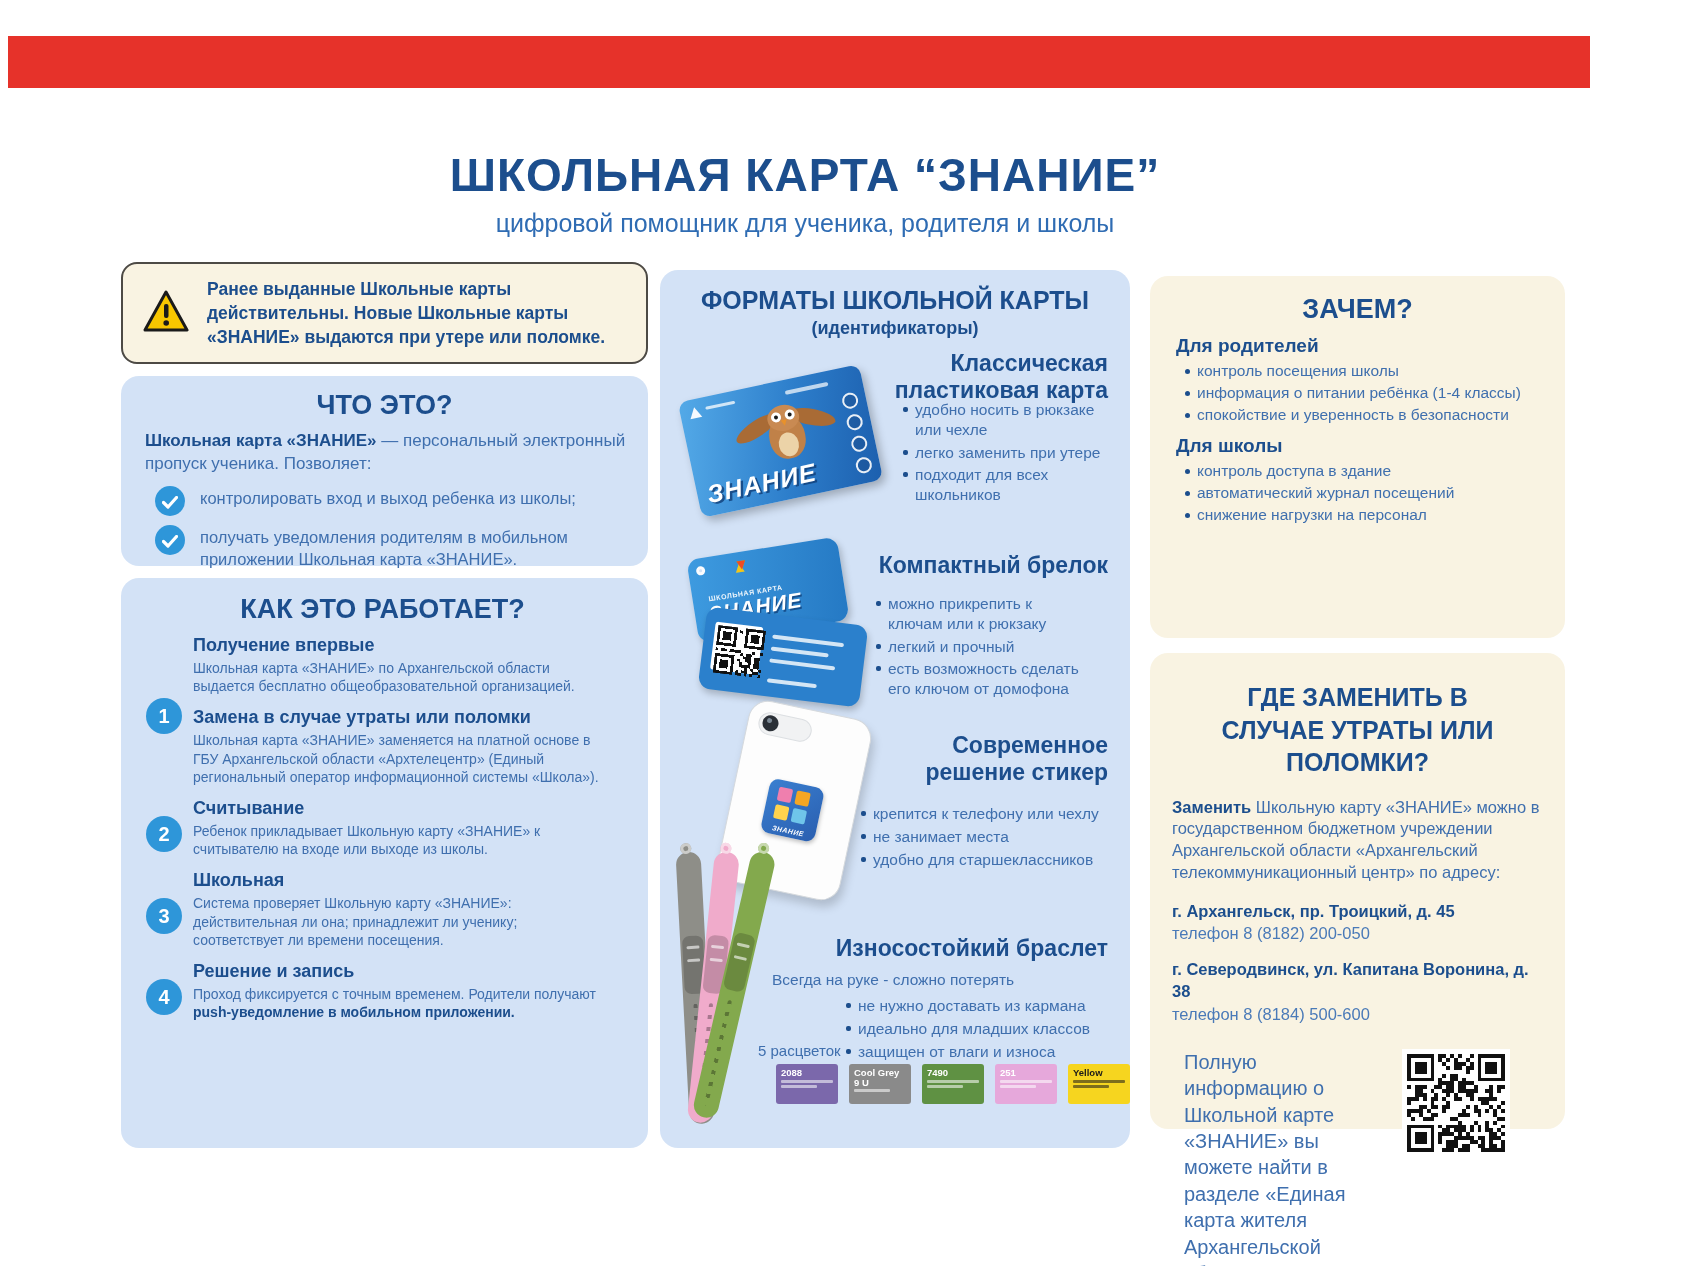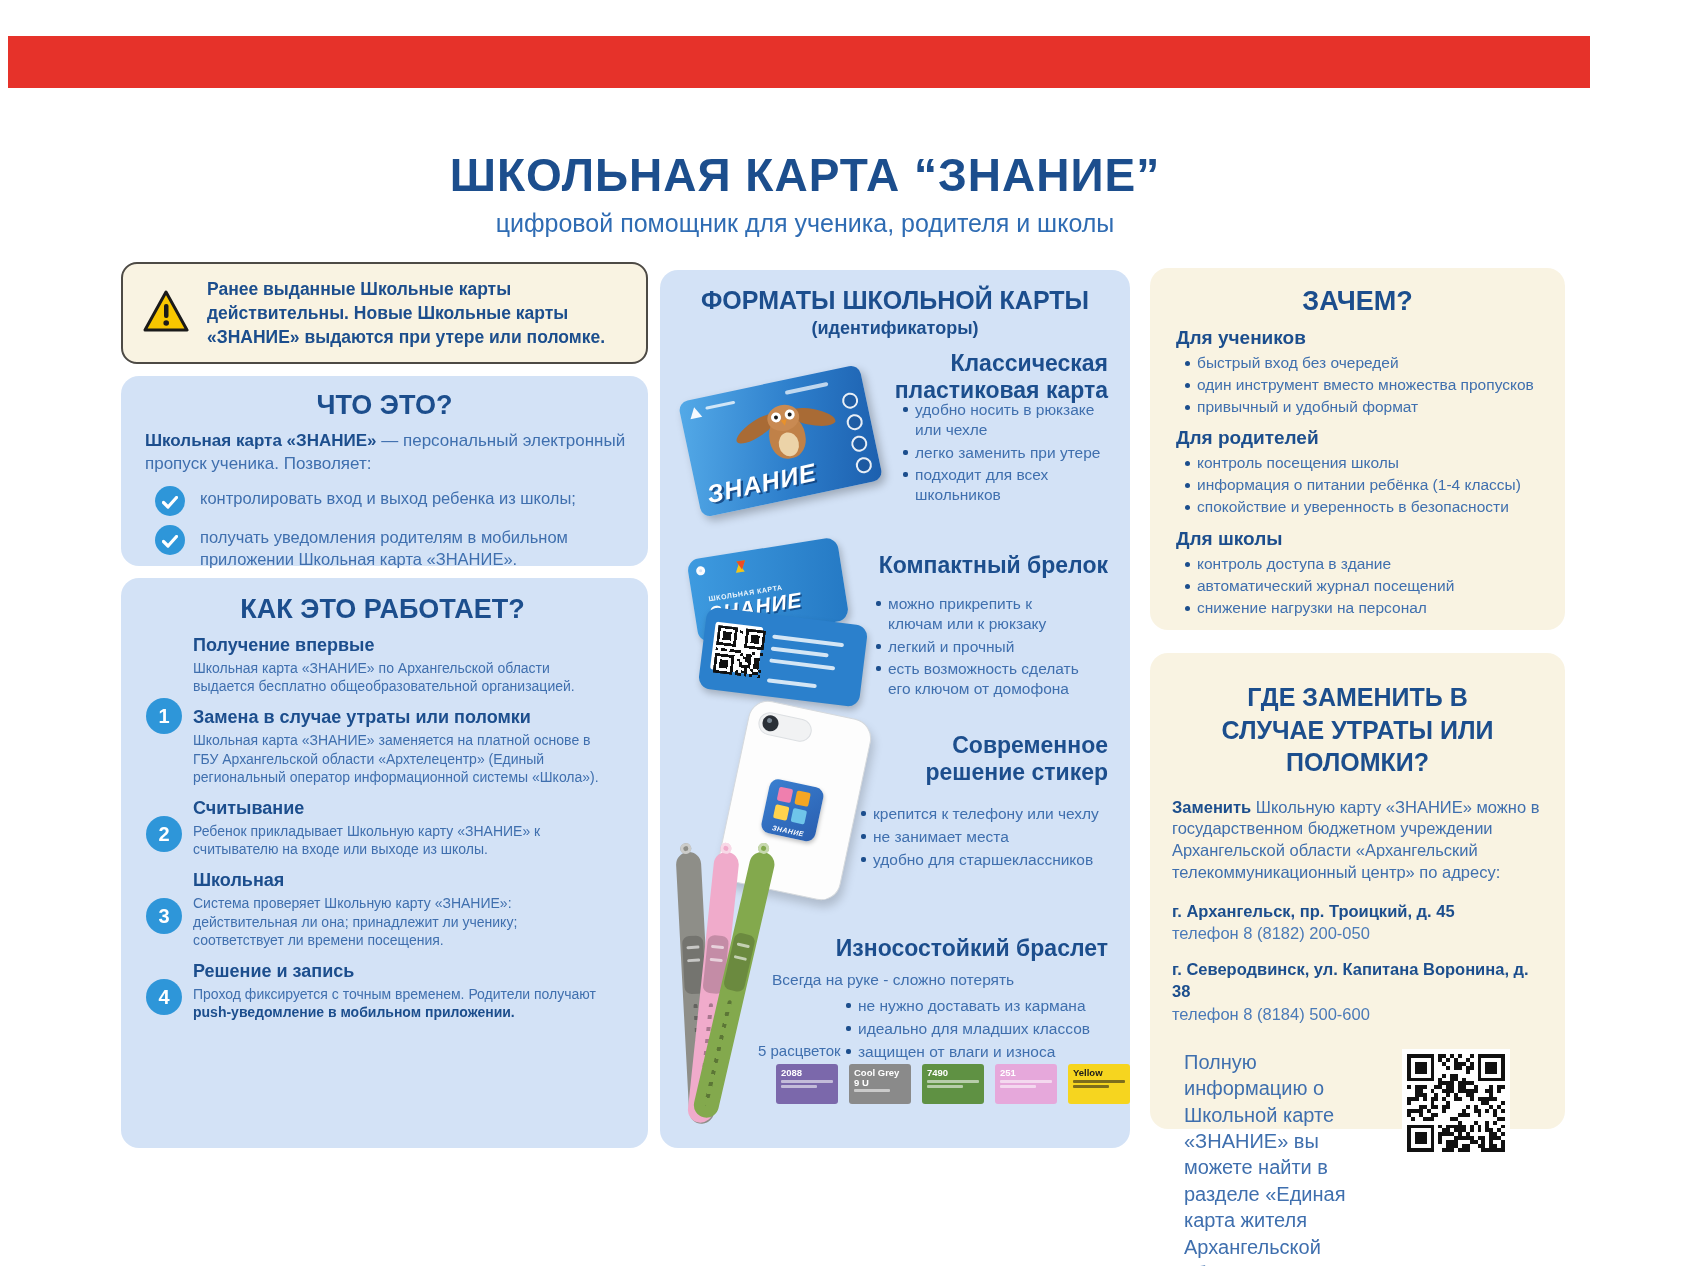--- a/index.html
+++ b/index.html
@@ -148,21 +148,21 @@
   .band-green{left:80px;background:#83a94d;transform:rotate(13deg);}
   .band::before{content:"";position:absolute;left:5px;top:-9px;width:11px;height:11px;border-radius:50%;
     background:inherit;box-shadow:inset 0 0 0 3px rgba(255,255,255,.55);}
   .band .face{position:absolute;left:2px;top:84px;width:21px;height:58px;border-radius:7px;
     background:rgba(0,0,0,.18);}
   .band .face i{display:block;height:3px;background:rgba(255,255,255,.6);border-radius:2px;margin:10px 4px 0;}
   .band .holes{position:absolute;left:10px;bottom:12px;width:4px;height:108px;border-radius:2px;
     background:repeating-linear-gradient(to bottom,rgba(0,0,0,.3) 0 4px,transparent 4px 12px);}
 
   
-  .why{left:1150px;top:268px;width:415px;height:362px;padding:12px 26px;}
+  .why{left:1150px;top:276px;width:415px;height:362px;padding:12px 26px;}
   .why .box-title{margin:6px 0 10px;}
   .why-group{margin-bottom:11px;}
   .why-group h3{font-size:19px;font-weight:800;color:var(--navy,#1c4e8d);margin-bottom:4px;}
   .why-group .bullets{margin-left:8px;}
   .why-group .bullets li{margin-bottom:2px;}
   .why-group .bullets li::before{border-radius:50%;top:8px;width:5px;height:5px;}
 
   
   .where{left:1150px;top:653px;width:415px;height:476px;padding:16px 22px;}
   .where-title{font-size:25px;font-weight:800;color:var(--navy,#1c4e8d);text-align:center;
@@ -464,28 +464,20 @@
       <div class="chip" style="background: rgb(246, 213, 31); color: rgb(26, 26, 26);">
           <div class="chip-label">Yellow</div>
           <i></i>
           <i class="b2"></i>
         </div>
     </div>
   </div>
 
   <div class="panel panel-cream why">
     <h2 class="box-title">ЗАЧЕМ?</h2>
-    <div class="why-group">
-      <h3>Для учеников</h3>
-      <ul class="bullets">
-        <li>быстрый вход без очередей</li>
-        <li>один инструмент вместо множества пропусков</li>
-        <li>привычный и удобный формат</li>
-      </ul>
-    </div>
     <div class="why-group">
       <h3>Для родителей</h3>
       <ul class="bullets">
         <li>контроль посещения школы</li>
         <li>информация о питании ребёнка (1-4 классы)</li>
         <li>спокойствие и уверенность в безопасности</li>
       </ul>
     </div>
     <div class="why-group">
       <h3>Для школы</h3>

